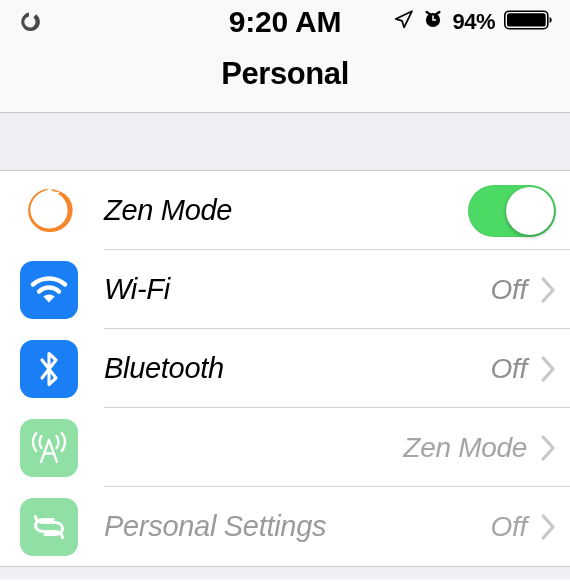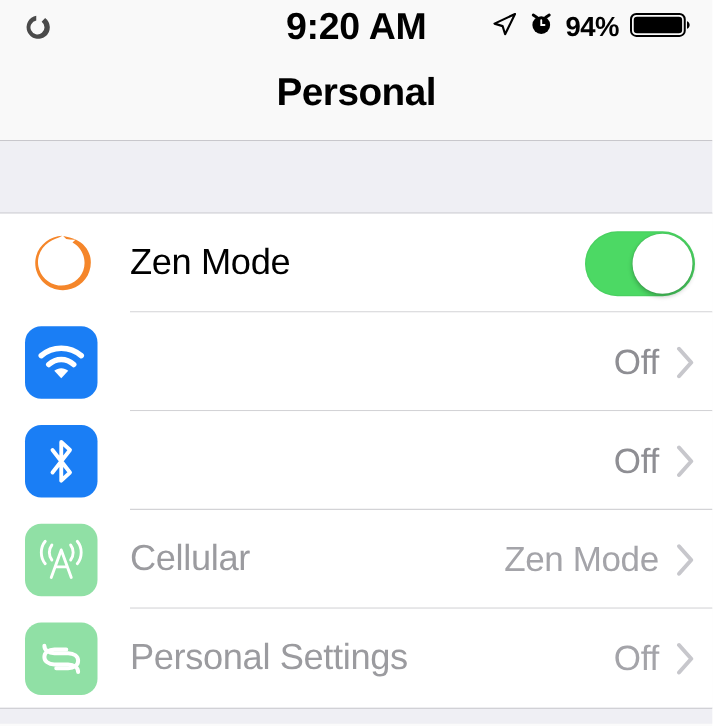--- a/index.html
+++ b/index.html
@@ -89,20 +89,21 @@
   .section-gap {
     height: 58px;
     background: #efeff4;
     border-bottom: 1px solid #c8c7cc;
     box-sizing: border-box;
   }
 
   
   .table-group {
     background: #ffffff;
+    font-style: italic;
   }
   .row {
     position: relative;
     display: flex;
     align-items: center;
     height: 79px;
     padding: 0 14px 0 20px;
     box-sizing: border-box;
     background: #ffffff;
   }
@@ -264,55 +265,56 @@
     </div>
 
     <div class="row">
       <div class="row-icon" style="background:#1a7ef5">
         <svg width="38" height="30" viewBox="0 0 38 30">
           <path d="M3 9.5 C12 1.5 26 1.5 35 9.5" fill="none" stroke="#fff" stroke-width="4.4" stroke-linecap="round"></path>
           <path d="M9 16.6 C15 11.2 23 11.2 29 16.6" fill="none" stroke="#fff" stroke-width="4.4" stroke-linecap="round"></path>
           <path d="M19 27.5 L13.4 21.6 C16.6 18.8 21.4 18.8 24.6 21.6 Z" fill="#fff"></path>
         </svg>
       </div>
+      <div class="row-label">Wi-Fi</div>
       <div class="row-right">
         <span class="row-value">Off</span>
         <svg class="chevron" viewBox="0 0 15 26">
           <path d="M2.2 2 L12 13 L2.2 24" fill="none" stroke="#c7c7cc" stroke-width="3.2" stroke-linecap="round" stroke-linejoin="round"></path>
         </svg>
       </div>
       <div class="sep"></div>
     </div>
 
     <div class="row">
       <div class="row-icon" style="background:#1a7ef5">
         <svg width="34" height="40" viewBox="0 0 34 40">
           <path d="M10 11 L24 29 L17 35.5 L17 4.5 L24 11 L10 29" fill="none" stroke="#fff" stroke-width="3.1" stroke-linecap="round" stroke-linejoin="round"></path>
         </svg>
       </div>
+      <div class="row-label">Bluetooth</div>
       <div class="row-right">
         <span class="row-value">Off</span>
         <svg class="chevron" viewBox="0 0 15 26">
           <path d="M2.2 2 L12 13 L2.2 24" fill="none" stroke="#c7c7cc" stroke-width="3.2" stroke-linecap="round" stroke-linejoin="round"></path>
         </svg>
       </div>
       <div class="sep"></div>
     </div>
 
     <div class="row dimmed">
       <div class="row-icon" style="background:#90e0a5">
         <svg width="42" height="38" viewBox="0 0 42 38">
           <path d="M13.5 7 C10.8 10.5 10.8 15.5 13.5 19" fill="none" stroke="#fff" stroke-width="2.3" stroke-linecap="round"></path>
           <path d="M8.2 4 C4 9 4 17 8.2 22" fill="none" stroke="#fff" stroke-width="2.3" stroke-linecap="round"></path>
           <path d="M28.5 7 C31.2 10.5 31.2 15.5 28.5 19" fill="none" stroke="#fff" stroke-width="2.3" stroke-linecap="round"></path>
           <path d="M33.8 4 C38 9 38 17 33.8 22" fill="none" stroke="#fff" stroke-width="2.3" stroke-linecap="round"></path>
           <path d="M21 11 L13 33 M21 11 L29 33 M16.3 24.5 L25.7 24.5" fill="none" stroke="#fff" stroke-width="2.3" stroke-linecap="round" stroke-linejoin="round"></path>
         </svg>
       </div>
-      <div class="row-label">Cellular</div>
       <div class="row-right">
         <span class="row-value">Zen Mode</span>
         <svg class="chevron" viewBox="0 0 15 26">
           <path d="M2.2 2 L12 13 L2.2 24" fill="none" stroke="#c7c7cc" stroke-width="3.2" stroke-linecap="round" stroke-linejoin="round"></path>
         </svg>
       </div>
       <div class="sep"></div>
     </div>
 
     <div class="row dimmed">

